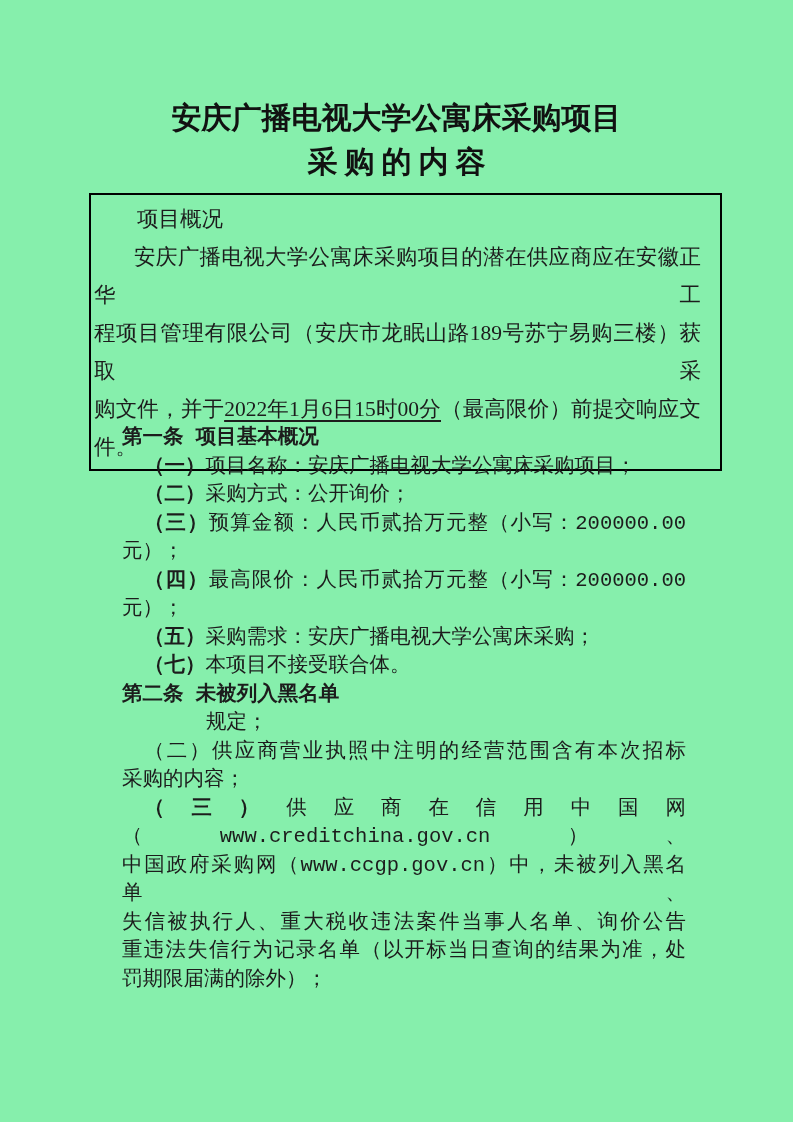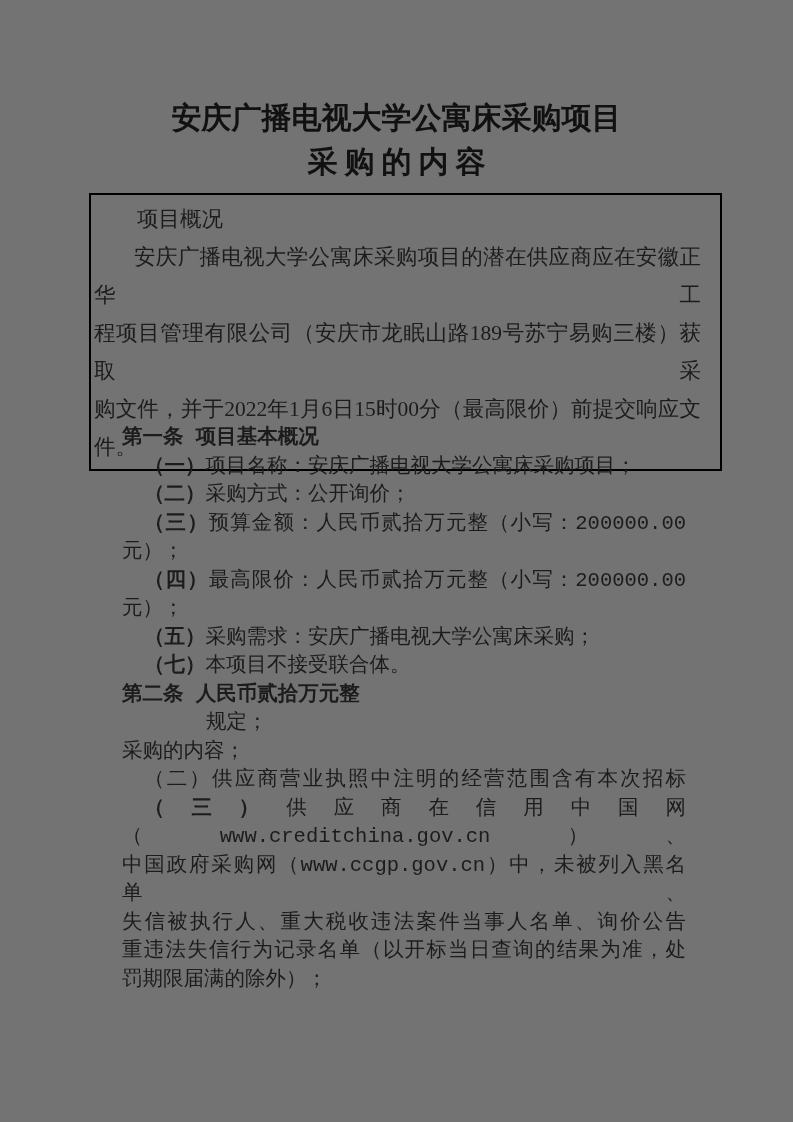--- a/index.html
+++ b/index.html
@@ -1,17 +1,17 @@
 <!DOCTYPE html>
 <html><head>
 <meta charset="utf-8">
 <style>
   html,body{margin:0;padding:0;background:#ffffff;}
   .page{
-    position:relative;width:793px;height:1122px;background:#737373;overflow:hidden;
+    position:relative;width:793px;height:1122px;background:#86efac;overflow:hidden;
     font-family:"Liberation Serif","DejaVu Serif",serif;color:#1c1c1c;
   }
   .doc-title{
     position:absolute;top:96px;left:0;width:793px;text-align:center;
     font-family:"Liberation Sans","DejaVu Sans",sans-serif;font-weight:bold;
     font-size:30px;line-height:44px;color:#111;
   }
   .title-l2{letter-spacing:7px;padding-left:7px;}
   .overview-box{
     position:absolute;top:193px;left:89px;width:633px;box-sizing:border-box;
@@ -24,21 +24,21 @@
   }
   .line{text-align:justify;}
   .line.fill{text-align-last:justify;-moz-text-align-last:justify;}
   .overview-label{text-indent:43px;}
   .overview-box .pfirst{text-indent:40px;}
   .heading{font-weight:bold;}
   .item .line.first{text-indent:22px;}
   .item.deep .line.first{text-indent:57px;}
   .item.deep .line:not(.first){padding-left:84px;}
   .marker.bold{font-weight:bold;}
-  .u{text-underline-offset:4px;text-decoration-thickness:1.5px;}
+  .u{text-decoration:underline;text-underline-offset:4px;text-decoration-thickness:1.5px;}
 </style>
 </head>
 <body>
 
 <div class="page">
   <div class="doc-title">
     <div class="title-l1">安庆广播电视大学公寓床采购项目</div>
     <div class="title-l2">采购的内容</div>
   </div>
 
@@ -72,27 +72,27 @@
         <div class="item">
           <div class="line first"><span class="marker bold">（五）</span>采购需求：安庆广播电视大学公寓床采购；</div>
         </div>
         <div class="item">
         </div>
         <div class="item">
           <div class="line first"><span class="marker bold">（七）</span>本项目不接受联合体。</div>
         </div>
       </div>
       <div class="section">
-        <div class="line heading">第二条 人民币贰拾万元整</div>
+        <div class="line heading">第二条 未被列入黑名单</div>
         <div class="item deep">
           <div class="line">规定；</div>
         </div>
         <div class="item">
+          <div class="line first fill"><span class="marker">（二）</span>供应商营业执照中注明的经营范围含有本次招标</div>
           <div class="line">采购的内容；</div>
-          <div class="line first fill"><span class="marker">（二）</span>供应商营业执照中注明的经营范围含有本次招标</div>
         </div>
         <div class="item">
           <div class="line first fill"><span class="marker bold">（三）</span>供应商在信用中国网（www.creditchina.gov.cn）、</div>
           <div class="line fill">中国政府采购网（www.ccgp.gov.cn）中，未被列入黑名单、</div>
           <div class="line fill">失信被执行人、重大税收违法案件当事人名单、询价公告</div>
           <div class="line fill">重违法失信行为记录名单（以开标当日查询的结果为准，处</div>
           <div class="line">罚期限届满的除外）；</div>
         </div>
       </div>
     </div>

